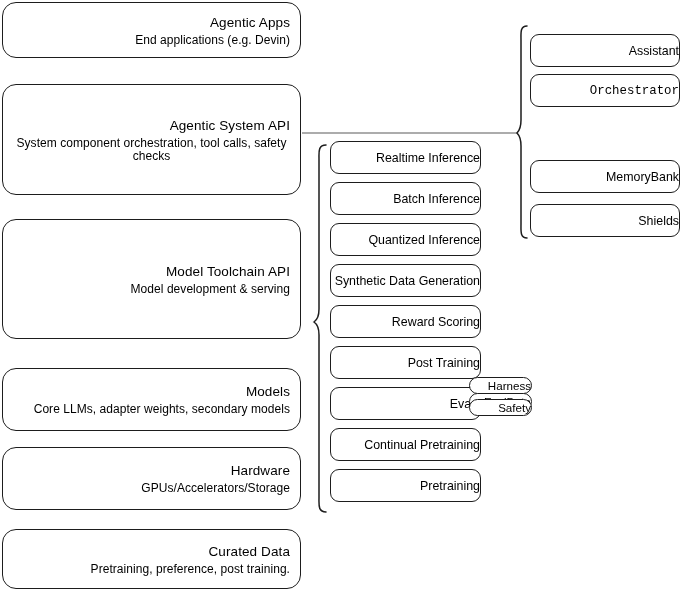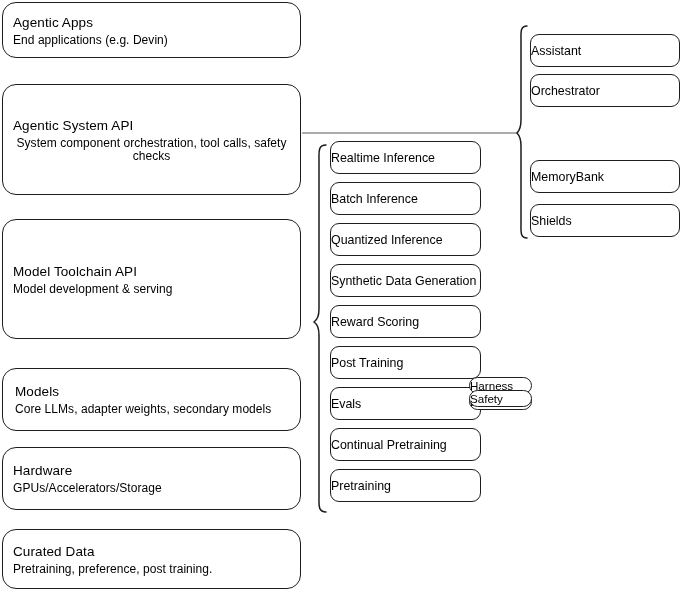--- a/index.html
+++ b/index.html
@@ -21,21 +21,21 @@
     width: 682px;
     height: 591px;
   }
   .node {
     position: absolute;
     box-sizing: border-box;
     border: 1.4px solid #1d1d1d;
     background: #ffffff;
     display: flex;
     flex-direction: column;
-    align-items: flex-start;
+    align-items: flex-end;
     justify-content: center;
     text-align: center;
   }
   
   .layer {
     left: 2px;
     width: 299px;
     border-radius: 14px;
     padding: 4px 10px;
   }
@@ -166,28 +166,28 @@
   <div class="node mid" style="top:469px;">
     <span>Pretraining</span>
   </div>
 
   <div class="node tag" style="top:377px;">
     <span>Harness</span>
   </div>
   <div class="node tag" style="top:393px;">
     <span>EvalData</span>
   </div>
-  <div class="node tag" style="top:390px;">
+  <div class="node tag" style="top:399px;">
     <span>Safety</span>
   </div>
 
   <div class="node right" style="top:34px;">
     <span>Assistant</span>
   </div>
-  <div class="node right" style="top:74px;">
+  <div class="node right" style="top:74px;font-family:Liberation Mono, monospace;">
     <span>Orchestrator</span>
   </div>
   <div class="node right" style="top:160px;">
     <span>MemoryBank</span>
   </div>
   <div class="node right" style="top:204px;">
     <span>Shields</span>
   </div>
 
 </div>

